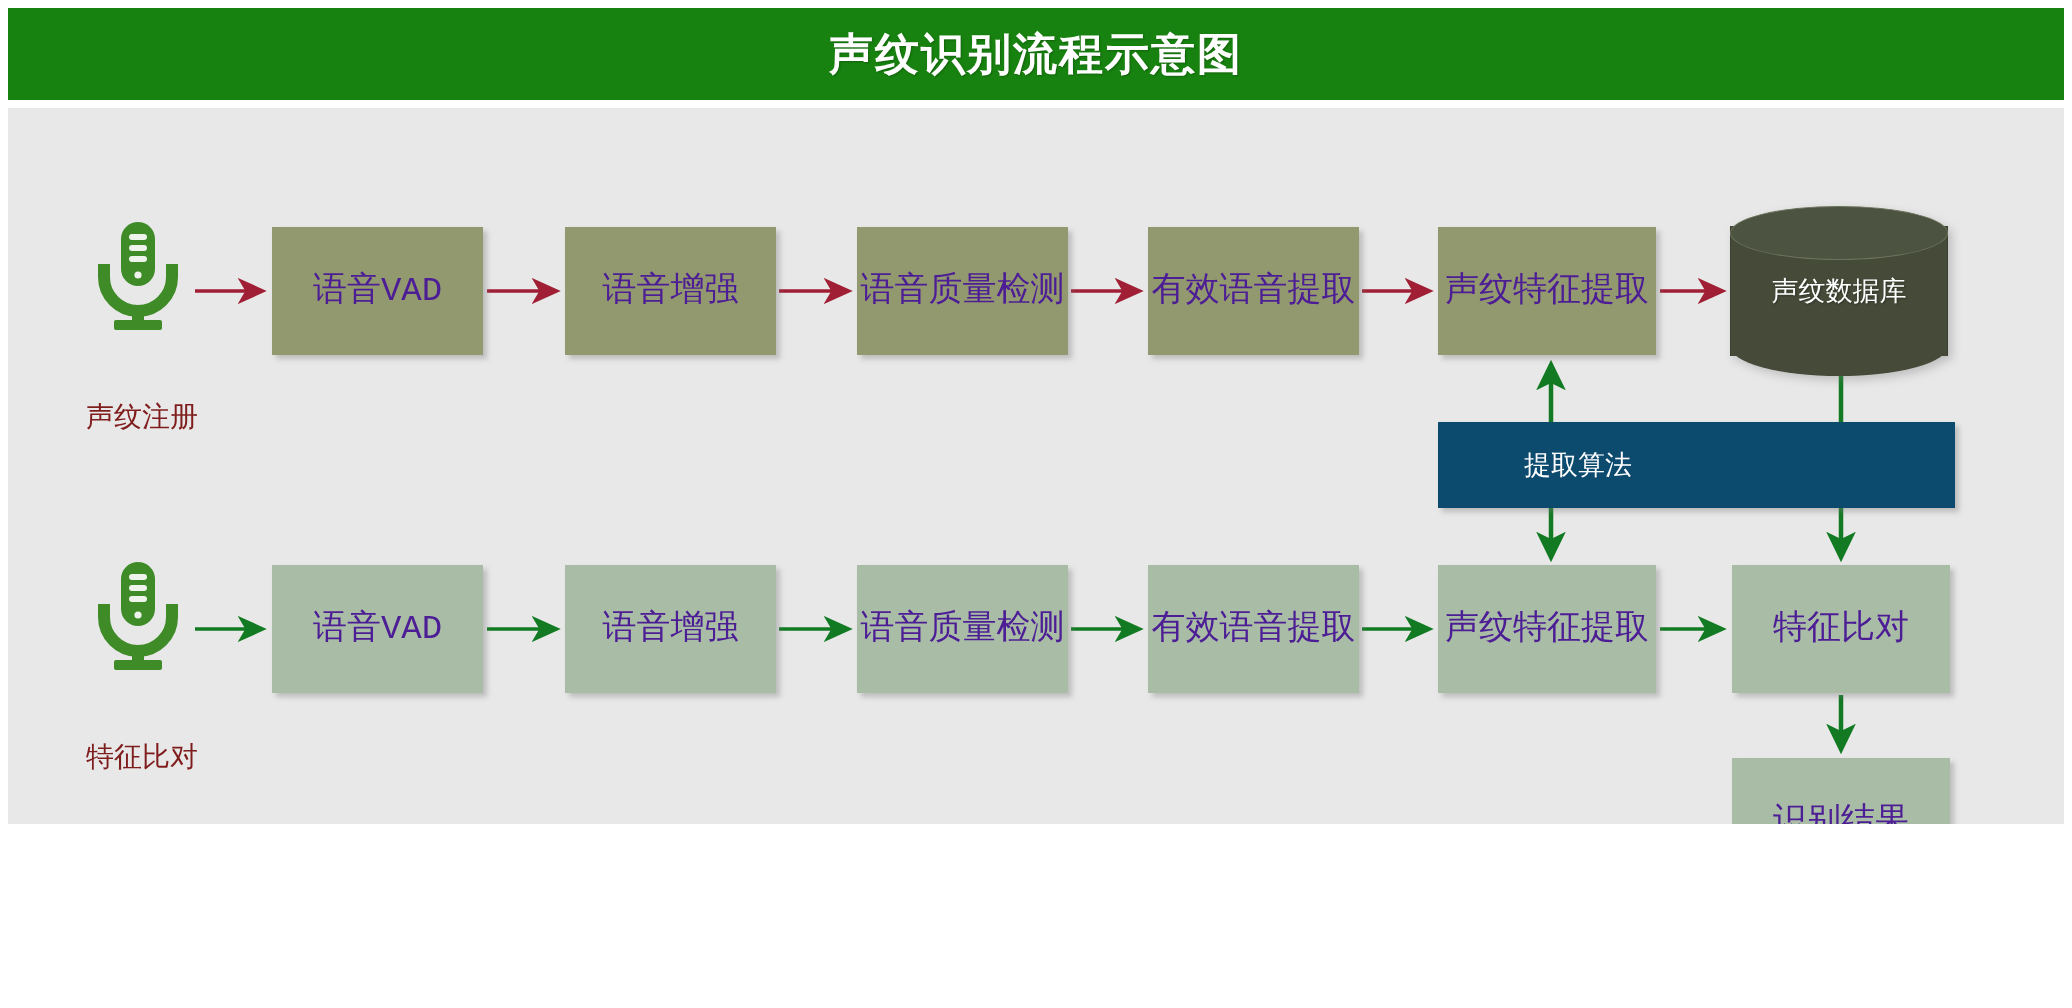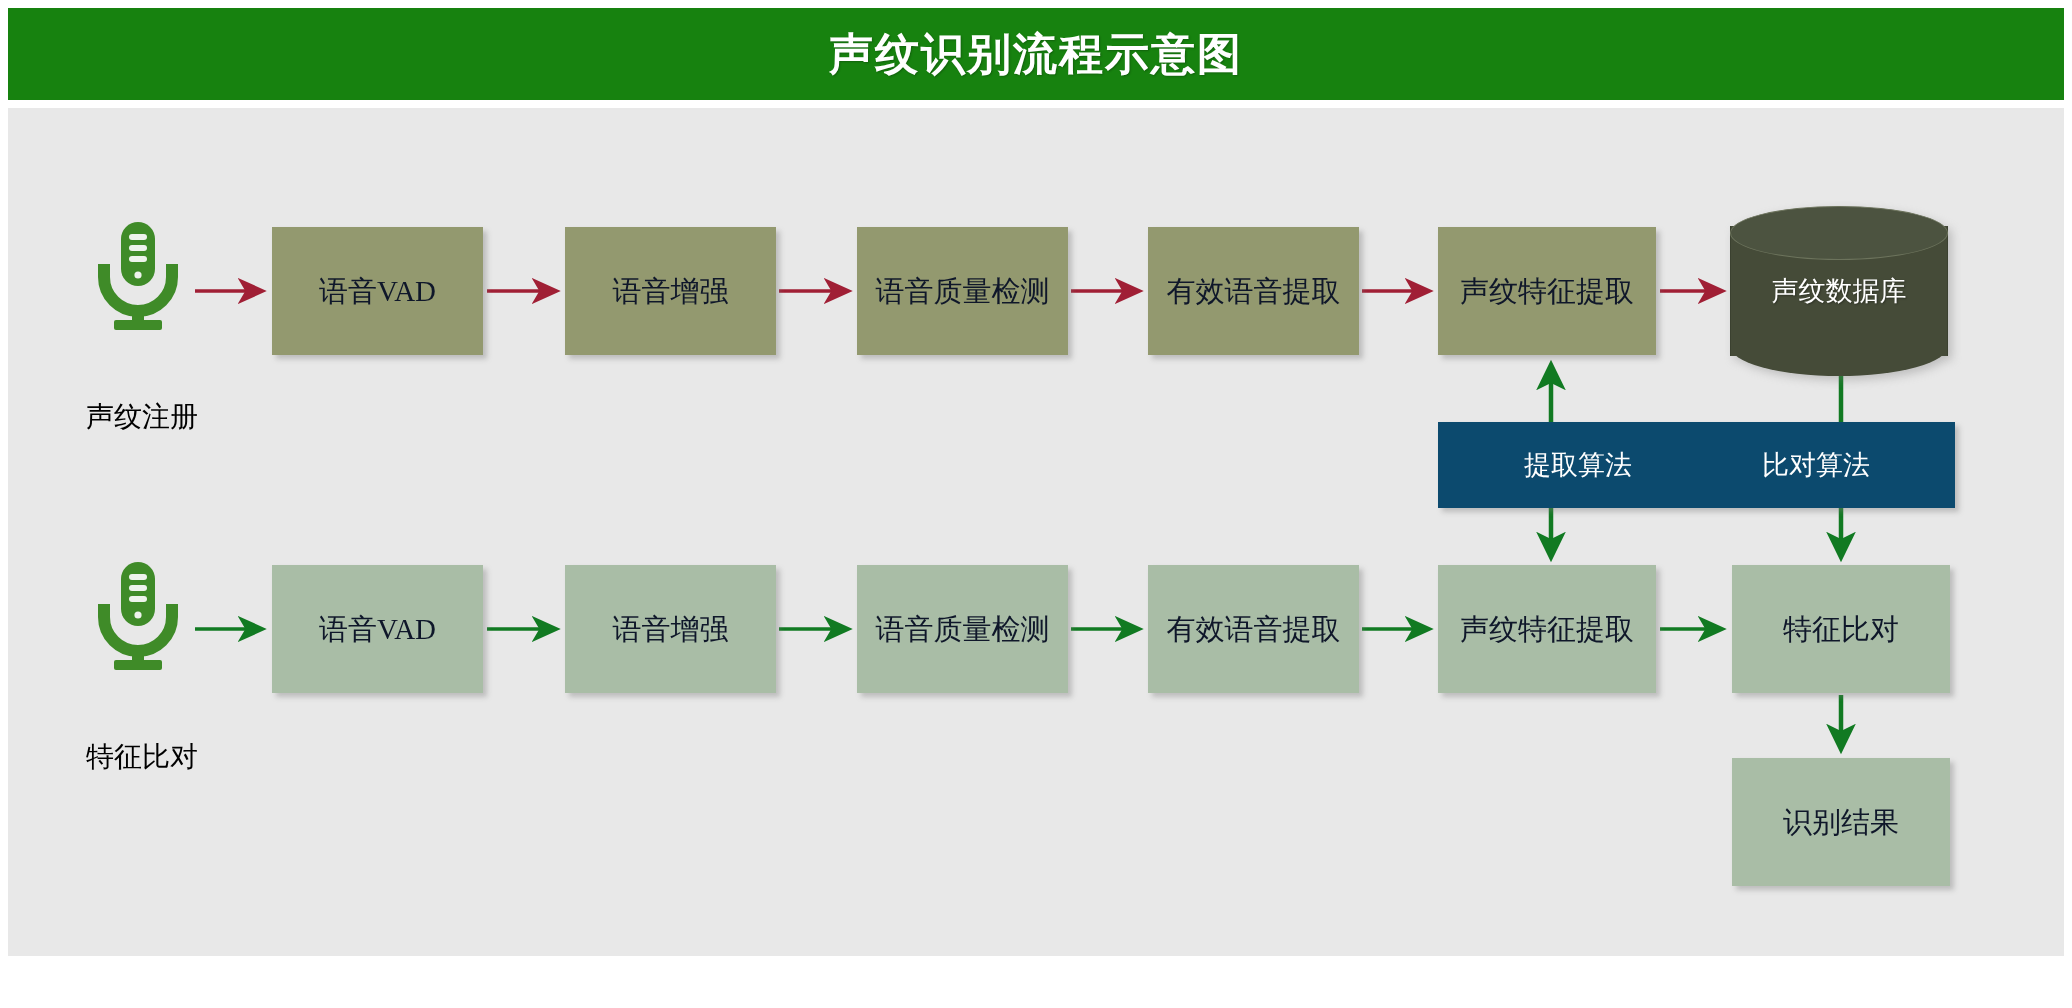--- a/index.html
+++ b/index.html
@@ -3,23 +3,23 @@
 <meta charset="utf-8">
 <style>
   html, body {
     margin: 0;
     padding: 0;
     background: #ffffff;
   }
   #page {
     position: relative;
     width: 2072px;
-    height: 956px;
+    height: 824px;
     background: #ffffff;
-    font-family: Liberation Serif, serif;
+    font-family: Liberation Mono, monospace;
     overflow: hidden;
   }
   
   #header-band {
     position: absolute;
     left: 8px;
     top: 8px;
     width: 2056px;
     height: 92px;
     background: #17820f;
@@ -52,22 +52,22 @@
     height: 24px;
     background: #17820f;
   }
   
   .node {
     position: absolute;
     display: flex;
     align-items: center;
     justify-content: center;
     box-sizing: border-box;
-    color: #0f172a;
-    font-size: 29px;
+    color: #4c1d95;
+    font-size: 34px;
     font-weight: 500;
     text-align: left;
     line-height: 1.2;
     box-shadow: 4px 4px 5px rgba(120,120,120,0.38);
     white-space: nowrap;
   }
   .node.enroll { background: #93996f; }
   .node.verify { background: #a9bda6; }
 
   
@@ -139,21 +139,21 @@
     font-weight: 500;
     white-space: nowrap;
   }
   #algo-extract { left: 30px; width: 220px; }
   #algo-compare { left: 268px; width: 220px; }
 
   
   .mic-icon { position: absolute; }
   .row-label {
     position: absolute;
-    color: #000000;
+    color: #7f1d1d;
     font-size: 28px;
     white-space: nowrap;
   }
   
   #arrows {
     position: absolute;
     left: 0; top: 0;
     width: 2072px; height: 1008px;
     pointer-events: none;
   }
@@ -250,21 +250,20 @@
 
   <div id="db-cylinder">
     <div id="db-bottom"></div>
     <div id="db-body"></div>
     <div id="db-top"></div>
     <div id="db-label">声纹数据库</div>
   </div>
 
   <div id="algo-band">
     <div class="algo-label" id="algo-extract">提取算法</div>
-    <div class="algo-label" id="algo-compare">比对算法</div>
   </div>
 
   <div class="node verify" style="left:272px;  top:565px; width:211px; height:128px;">语音VAD</div>
   <div class="node verify" style="left:565px;  top:565px; width:211px; height:128px;">语音增强</div>
   <div class="node verify" style="left:857px;  top:565px; width:211px; height:128px;">语音质量检测</div>
   <div class="node verify" style="left:1148px; top:565px; width:211px; height:128px;">有效语音提取</div>
   <div class="node verify" style="left:1438px; top:565px; width:218px; height:128px;">声纹特征提取</div>
   <div class="node verify" style="left:1732px; top:565px; width:218px; height:128px;">特征比对</div>
   <div class="node verify" style="left:1732px; top:758px; width:218px; height:128px;">识别结果</div>
 

